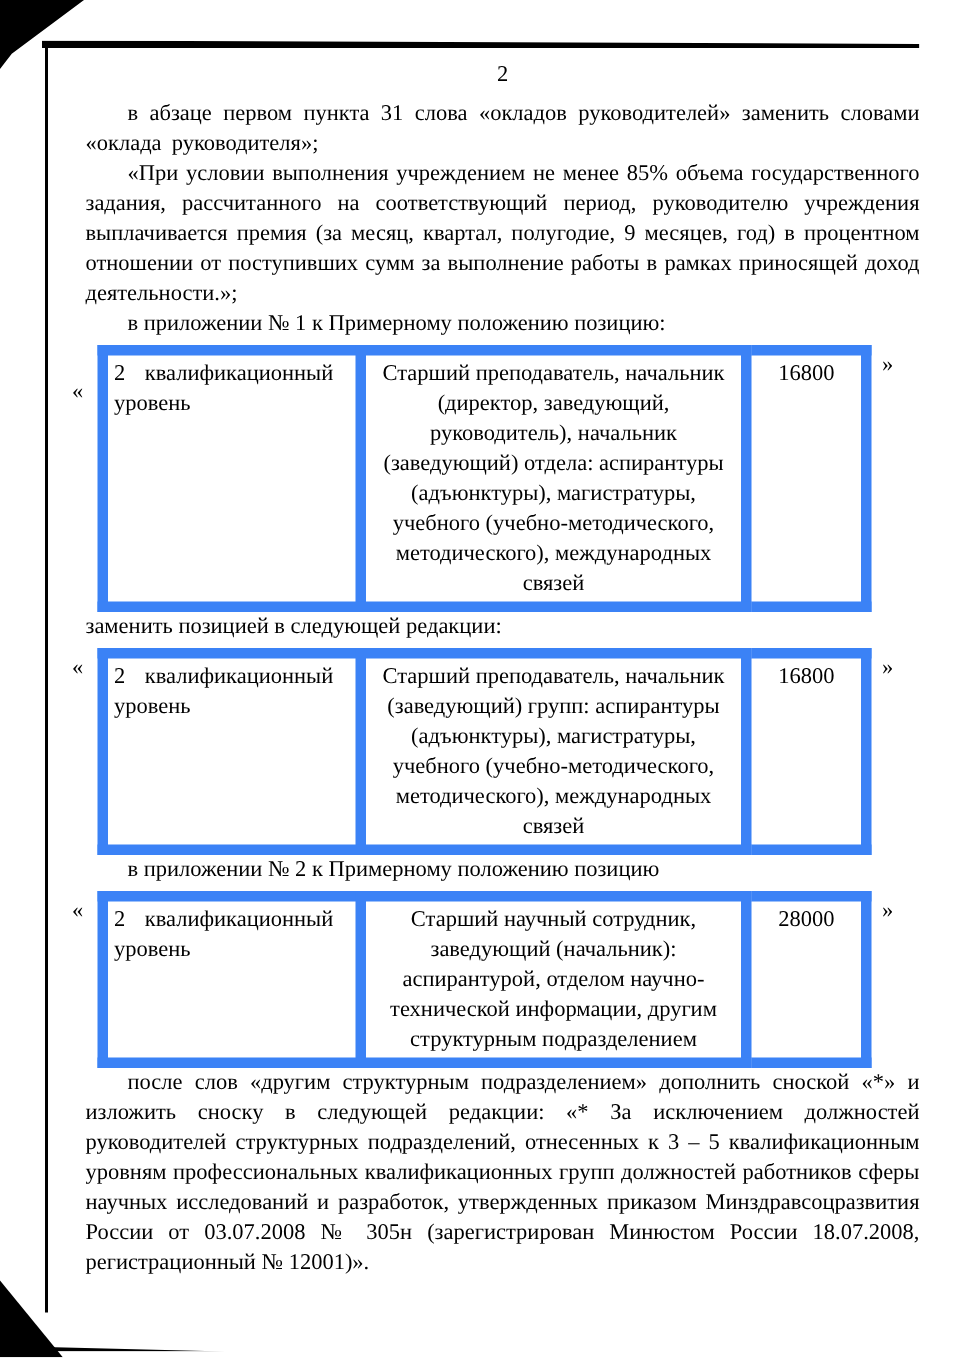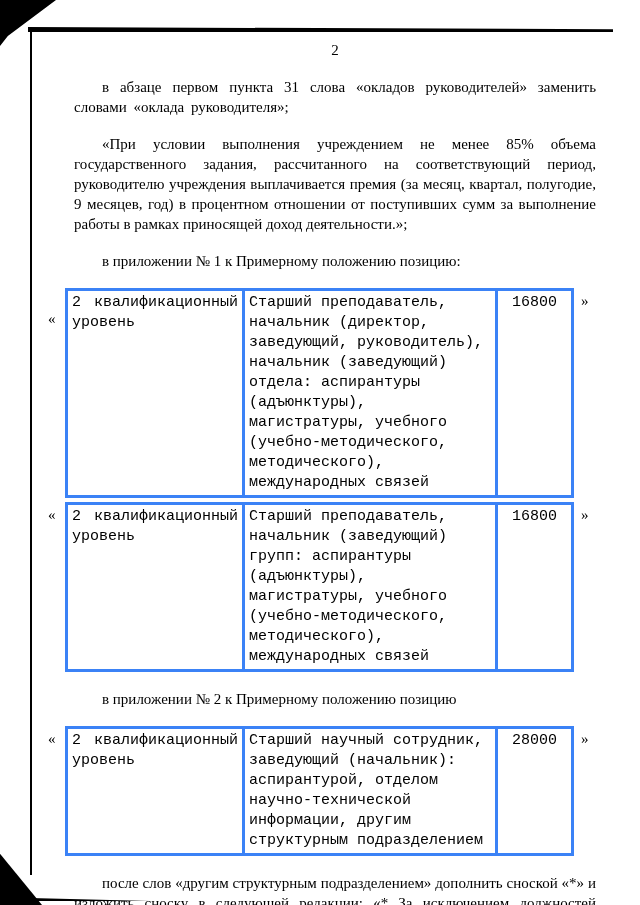--- a/index.html
+++ b/index.html
@@ -44,21 +44,21 @@
   .page {
     position: relative;
     padding: 40px 27px 0 57px;
     z-index: 2;
   }
   .page-number {
     text-align: center;
     margin: 0 0 6px 0;
   }
   p.para {
-    margin: 17px;
+    margin: 0;
     text-align: justify;
   }
   p.para.indent { text-indent: 28px; }
   p.para.spread { word-spacing: 3px; }
 
   
   .table-block {
     display: flex;
     align-items: flex-start;
     margin: 4px 0 0 -9px;
@@ -69,27 +69,26 @@
     padding-top: 3px;
   }
   .table-block .q.low { padding-top: 21px; }
   .table-block .q.close { padding-left: 7px; }
   table.doc-table {
     border-collapse: collapse;
     table-layout: fixed;
     flex: none;
   }
   table.doc-table td {
-    border: 3px solid #3b82f6;
+    border: 7px solid #3b82f6;
     vertical-align: top;
     padding: 2px 4px;
-    font-family: Liberation Mono, monospace;
   }
   td.cell-level { width: 157px; padding-left: 7px; }
-  td.cell-position { width: 242px; text-align: left; }
+  td.cell-position { width: 242px; text-align: center; }
   td.cell-salary { width: 65px; text-align: center; margin-left: 28px; }
   .lvl-num { margin-right: 13px; }
 
   .mt14 { margin-top: 14px; }
   .mt26 { margin-top: 26px; }
 </style>
 </head>
 <body>
 
 <div class="artifact a-top-wedge"></div>
@@ -115,20 +114,21 @@
           <span class="lvl-num">2</span><span>квалификационный уровень</span>
         </td>
         <td class="cell-position">Старший преподаватель, начальник (директор, заведующий, руководитель), начальник (заведующий) отдела: аспирантуры (адъюнктуры), магистратуры, учебного (учебно-методического, методического), международных связей</td>
         <td class="cell-salary">16800</td>
       </tr>
     </tbody>
       </table>
     <span class="q close">»</span>
   </div>
 
+  <p class="para mt14">заменить позицией в следующей редакции:</p>
 
   <div class="table-block">
     <span class="q">«</span>
     <table class="doc-table">
       <tbody>
           <tr>
         <td class="cell-level">
           <span class="lvl-num">2</span><span>квалификационный уровень</span>
         </td>
         <td class="cell-position">Старший преподаватель, начальник (заведующий) групп: аспирантуры (адъюнктуры), магистратуры, учебного (учебно-методического, методического), международных связей</td>

